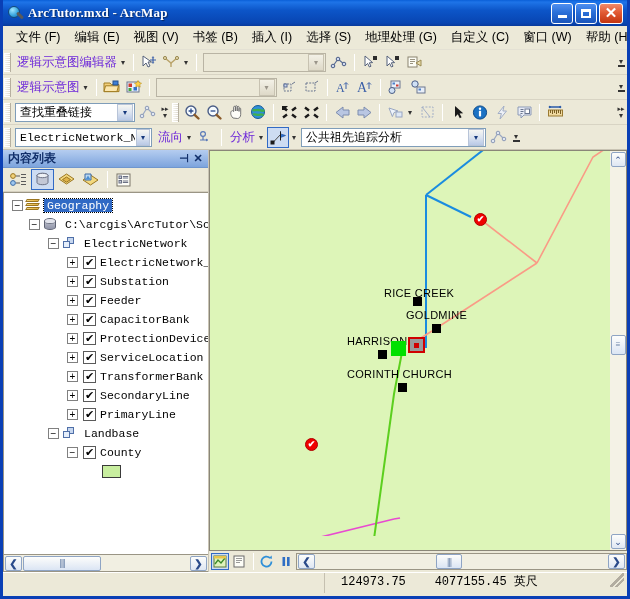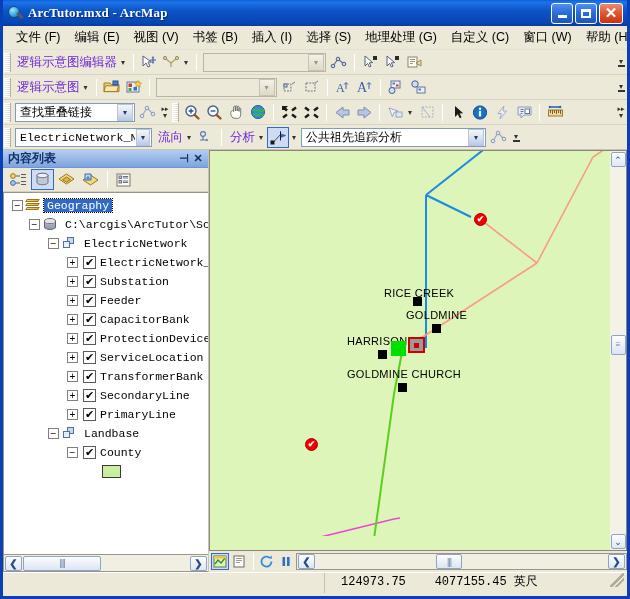--- a/index.html
+++ b/index.html
@@ -985,21 +985,21 @@
             <g stroke="#5ccf1e" stroke-width="2" fill="none">
               <path d="M193 196 L184 243 L151 482 L149 489"></path>
               <path d="M101 452 L150 482"></path>
               <path d="M150 482 L44 557"></path>
             </g>
           </svg>
 
           <span class="maplabel" style="left:174px; top:136px">RICE CREEK</span>
           <span class="maplabel" style="left:196px; top:158px">GOLDMINE</span>
           <span class="maplabel" style="left:137px; top:184px">HARRISON</span>
-          <span class="maplabel" style="left:137px; top:217px">GOLDMINE CHURCH</span>
+          <span class="maplabel" style="left:137px; top:217px">CORINTH CHURCH</span>
 
           <span class="mapnode" style="left:203px; top:146px"></span>
           <span class="mapnode" style="left:222px; top:173px"></span>
           <span class="mapnode" style="left:168px; top:199px"></span>
           <span class="mapnode" style="left:188px; top:232px"></span>
           <span class="mapnode green" style="left:181px; top:190px"></span>
           <span class="sel-node" style="left:198px; top:186px">
               <i></i>
             </span>
 

